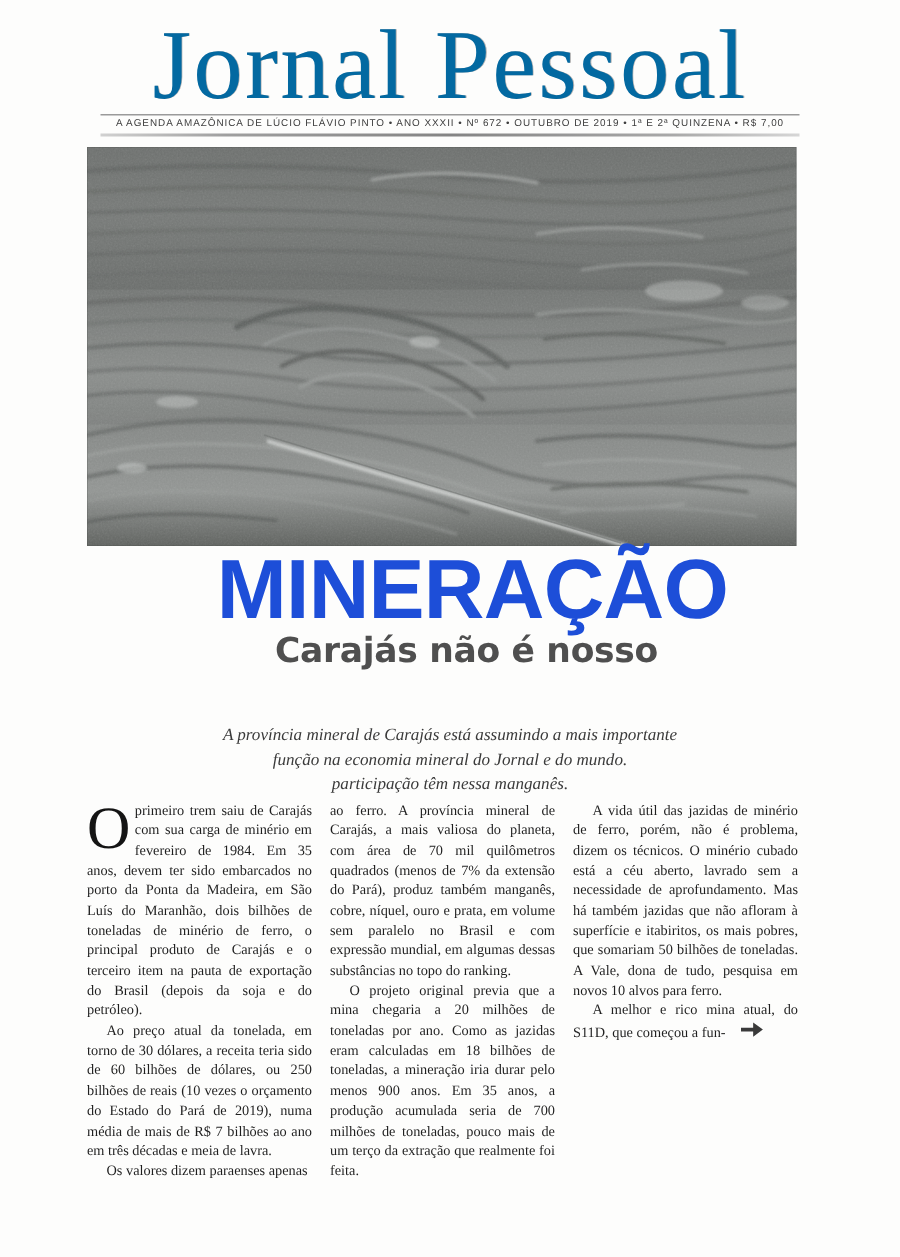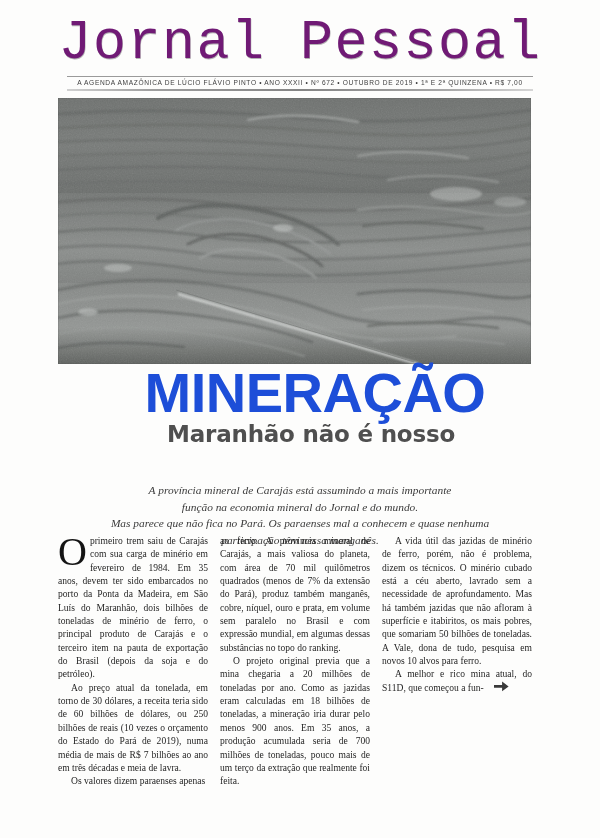--- a/index.html
+++ b/index.html
@@ -27,26 +27,26 @@
 
   
   .masthead {
     position: absolute;
     left: 0;
     top: 14px;
     width: 600px;
     text-align: center;
   }
   .masthead-title {
-    font-family: Liberation Mono, monospace;
-    font-size: 55px;
+    font-family: Liberation Serif, serif;
+    font-size: 66px;
     line-height: 60px;
     letter-spacing: 1.5px;
     font-weight: 400;
-    color: #701a75;
+    color: #0369a1;
     white-space: nowrap;
     text-shadow: 0.6px 0.6px 0 rgba(120,120,120,0.55);
   }
   .masthead-rule {
     width: 466px;
     margin: 2px auto 0 auto;
     height: 1px;
     background: #9a9a9a;
   }
   .masthead-sub {
@@ -255,27 +255,26 @@
         <ellipse cx="30" cy="214" rx="10" ry="3.5" fill="#cfd2d0"></ellipse>
       </g>
 
       <rect x="0" y="0" width="473" height="266" filter="url(#grain)" opacity="0.5"></rect>
       <rect x="0" y="0" width="473" height="266" fill="none" stroke="#4a4d4b" stroke-width="1" opacity="0.35"></rect>
     </svg>
   </div>
 
   <div class="headline-block">
     <div class="headline">MINERAÇÃO</div>
-    <div class="subheadline">Maranhão não é nosso</div>
+    <div class="subheadline">Carajás não é nosso</div>
   </div>
 
   <div class="standfirst">
     <div>A província mineral de Carajás está assumindo a mais importante</div>
     <div>função na economia mineral do Jornal e do mundo.</div>
-    <div>Mas parece que não fica no Pará. Os paraenses mal a conhecem e quase nenhuma</div>
     <div>participação têm nessa manganês.</div>
   </div>
 
   <div class="columns">
 
     <div class="col">
       <p class="first"><span class="dropcap">O</span><span> primeiro trem saiu de Carajás com sua carga de minério em fevereiro de 1984. Em 35 anos, devem ter sido embarcados no porto da Ponta da Madeira, em São Luís do Maranhão, dois bilhões de toneladas de minério de ferro, o principal produto de Carajás e o terceiro item na pauta de exportação do Brasil (depois da soja e do petróleo).</span></p>
       <p>Ao preço atual da tonelada, em torno de 30 dólares, a receita teria sido de 60 bilhões de dólares, ou 250 bilhões de reais (10 vezes o orçamento do Estado do Pará de 2019), numa média de mais de R$ 7 bilhões ao ano em três décadas e meia de lavra.</p>
       <p>Os valores dizem paraenses apenas</p>
     </div>

